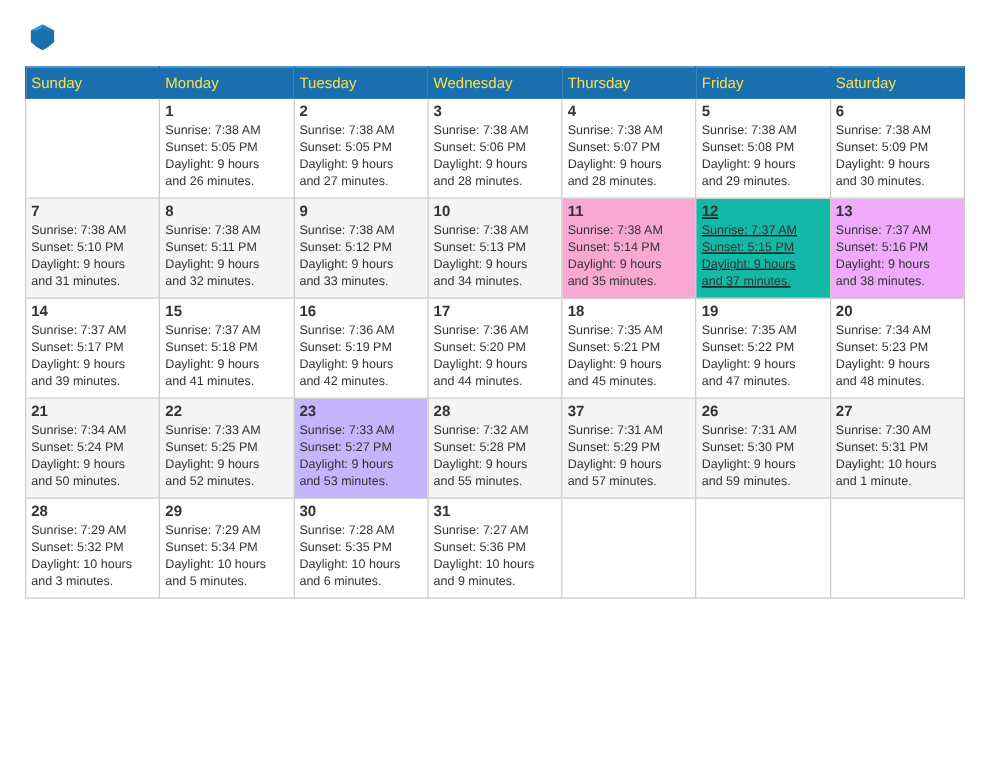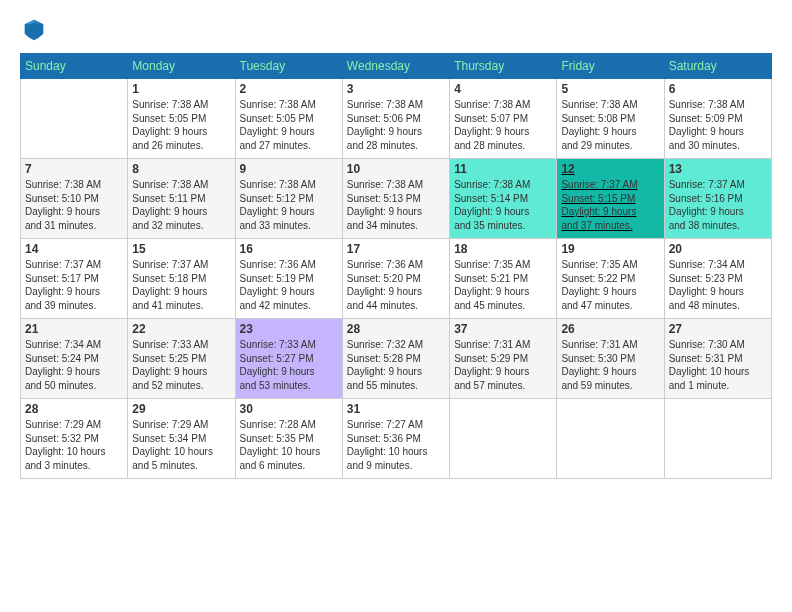--- a/index.html
+++ b/index.html
@@ -51,21 +51,21 @@
       font-size: 14px;
       color: #555;
     }
     .calendar-table {
       width: 100%;
       border-collapse: collapse;
       font-size: 10px;
     }
     .calendar-table th {
       background: #1a6faf;
-      color: #86efac;
+      color: #fde047;
       padding: 5px 4px;
       text-align: left;
       font-size: 12px;
       font-weight: normal;
       border: 1px solid #1a6faf;
     }
     .calendar-table td {
       border: 1px solid #ccc;
       vertical-align: top;
       padding: 3px 4px;
@@ -195,35 +195,35 @@
 Daylight: 9 hours
 and 33 minutes.</div>
           </td>
           <td style="background: rgb(245, 245, 245);">
             <span class="day-number">10</span>
             <div class="day-info" style="white-space: pre-line;">Sunrise: 7:38 AM
 Sunset: 5:13 PM
 Daylight: 9 hours
 and 34 minutes.</div>
           </td>
-          <td style="background: #5eead4;">
+          <td style="background: #f9a8d4;">
             <span class="day-number">11</span>
             <div class="day-info" style="white-space: pre-line;">Sunrise: 7:38 AM
 Sunset: 5:14 PM
 Daylight: 9 hours
 and 35 minutes.</div>
           </td>
           <td style="background: #14b8a6; text-decoration: underline;">
             <span class="day-number">12</span>
             <div class="day-info" style="white-space: pre-line;">Sunrise: 7:37 AM
 Sunset: 5:15 PM
 Daylight: 9 hours
 and 37 minutes.</div>
           </td>
-          <td style="background: #5eead4;">
+          <td style="background: #f0abfc;">
             <span class="day-number">13</span>
             <div class="day-info" style="white-space: pre-line;">Sunrise: 7:37 AM
 Sunset: 5:16 PM
 Daylight: 9 hours
 and 38 minutes.</div>
           </td>
         </tr>
         <tr>
           <td>
             <span class="day-number">14</span>

